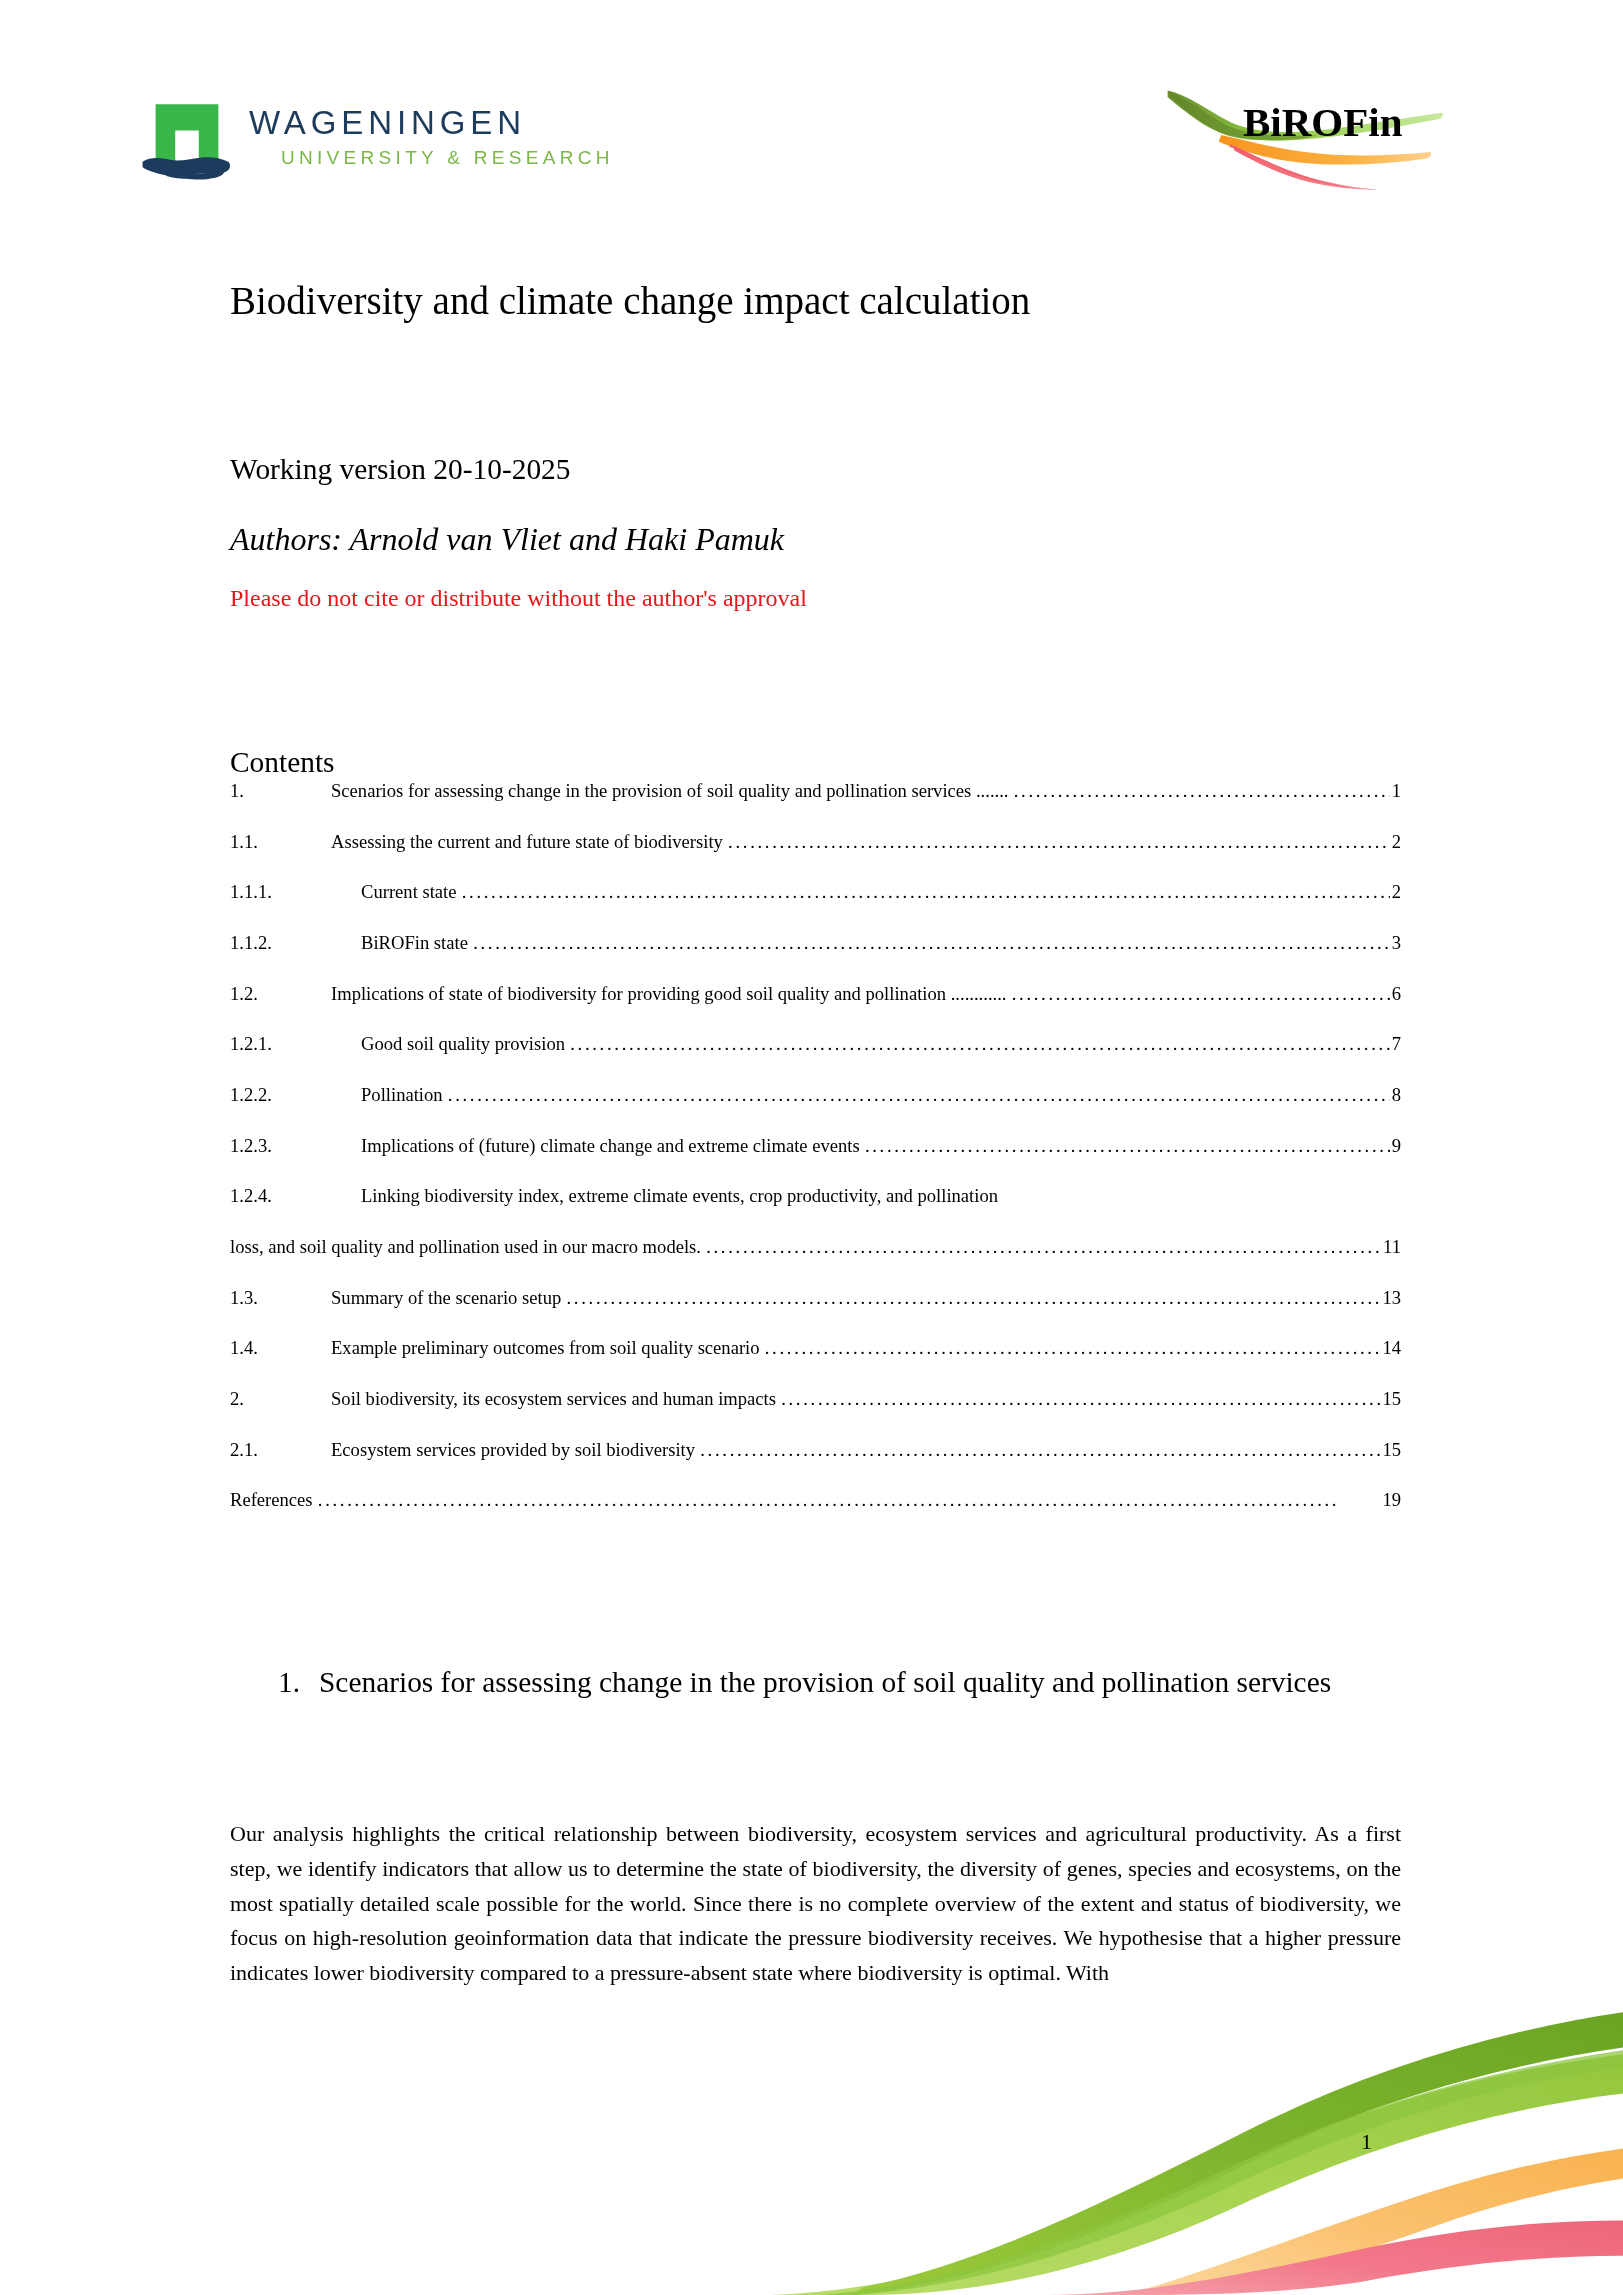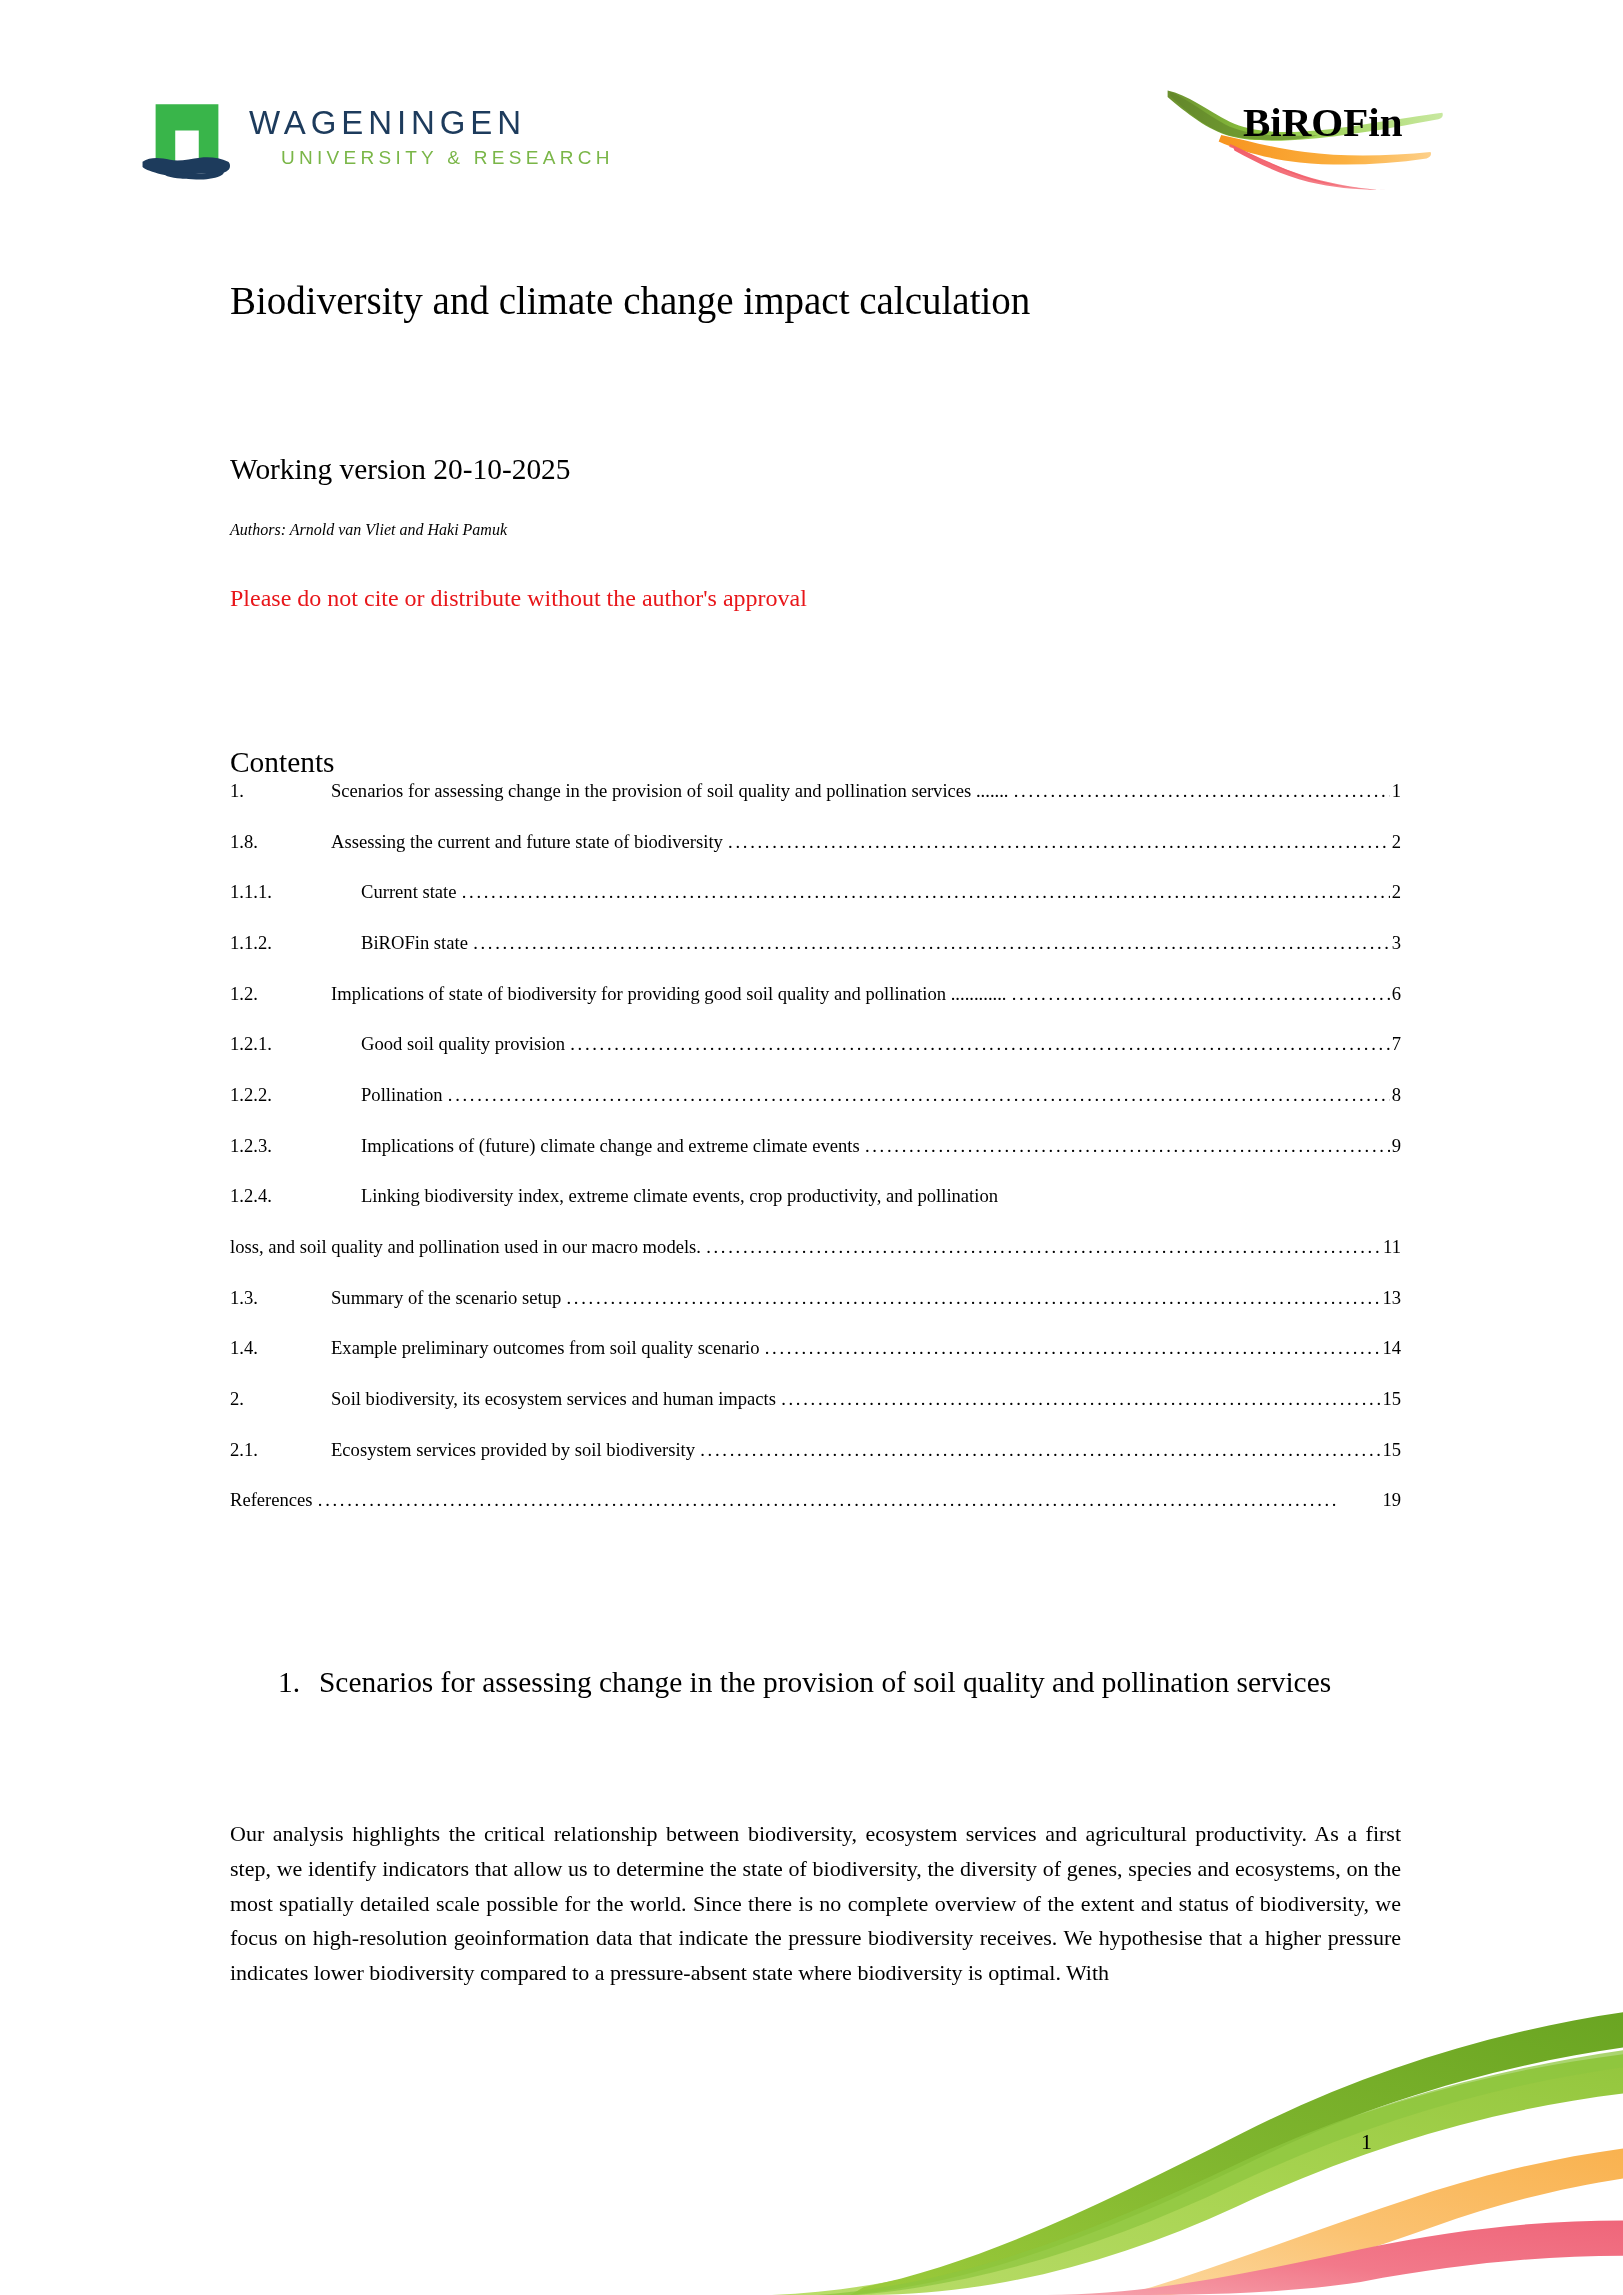--- a/index.html
+++ b/index.html
@@ -109,21 +109,21 @@
     top: 452px;
     font-size: 29.4px;
     line-height: 1.2;
     white-space: nowrap;
   }
 
   .authors {
     position: absolute;
     left: 230px;
     top: 520px;
-    font-size: 16px;
+    font-size: 32px;
     font-style: italic;
     line-height: 1.2;
     white-space: nowrap;
   }
 
   .notice {
     position: absolute;
     left: 230px;
     top: 584px;
     font-size: 24px;
@@ -318,21 +318,21 @@
 
   <div class="contents-heading">Contents</div>
   <div class="toc" id="toc">
       <div class="toc-row">
         <span class="toc-num">1.</span>
         <span class="toc-label">Scenarios for assessing change in the provision of soil quality and pollination services .......</span>
         <span class="toc-dots">...........................................................................................................................................</span>
         <span class="toc-page">1</span>
       </div>
       <div class="toc-row">
-        <span class="toc-num">1.8.</span>
+        <span class="toc-num">1.1.</span>
         <span class="toc-label">Assessing the current and future state of biodiversity</span>
         <span class="toc-dots">...........................................................................................................................................</span>
         <span class="toc-page">2</span>
       </div>
       <div class="toc-row">
         <span class="toc-num lvl3">1.1.1.</span>
         <span class="toc-label">Current state</span>
         <span class="toc-dots">...........................................................................................................................................</span>
         <span class="toc-page">2</span>
       </div>

